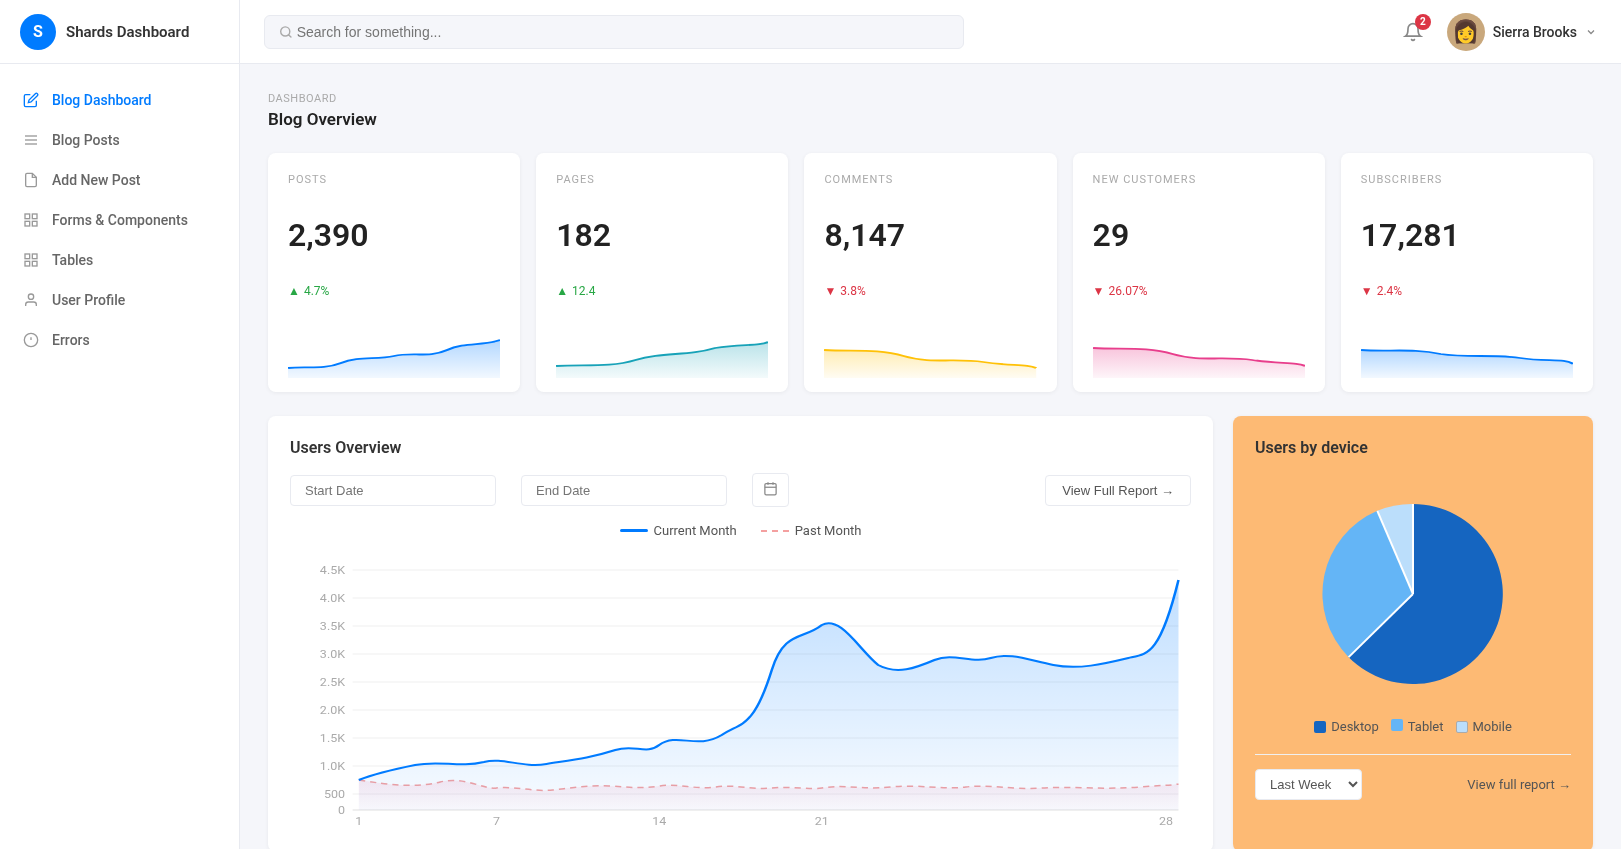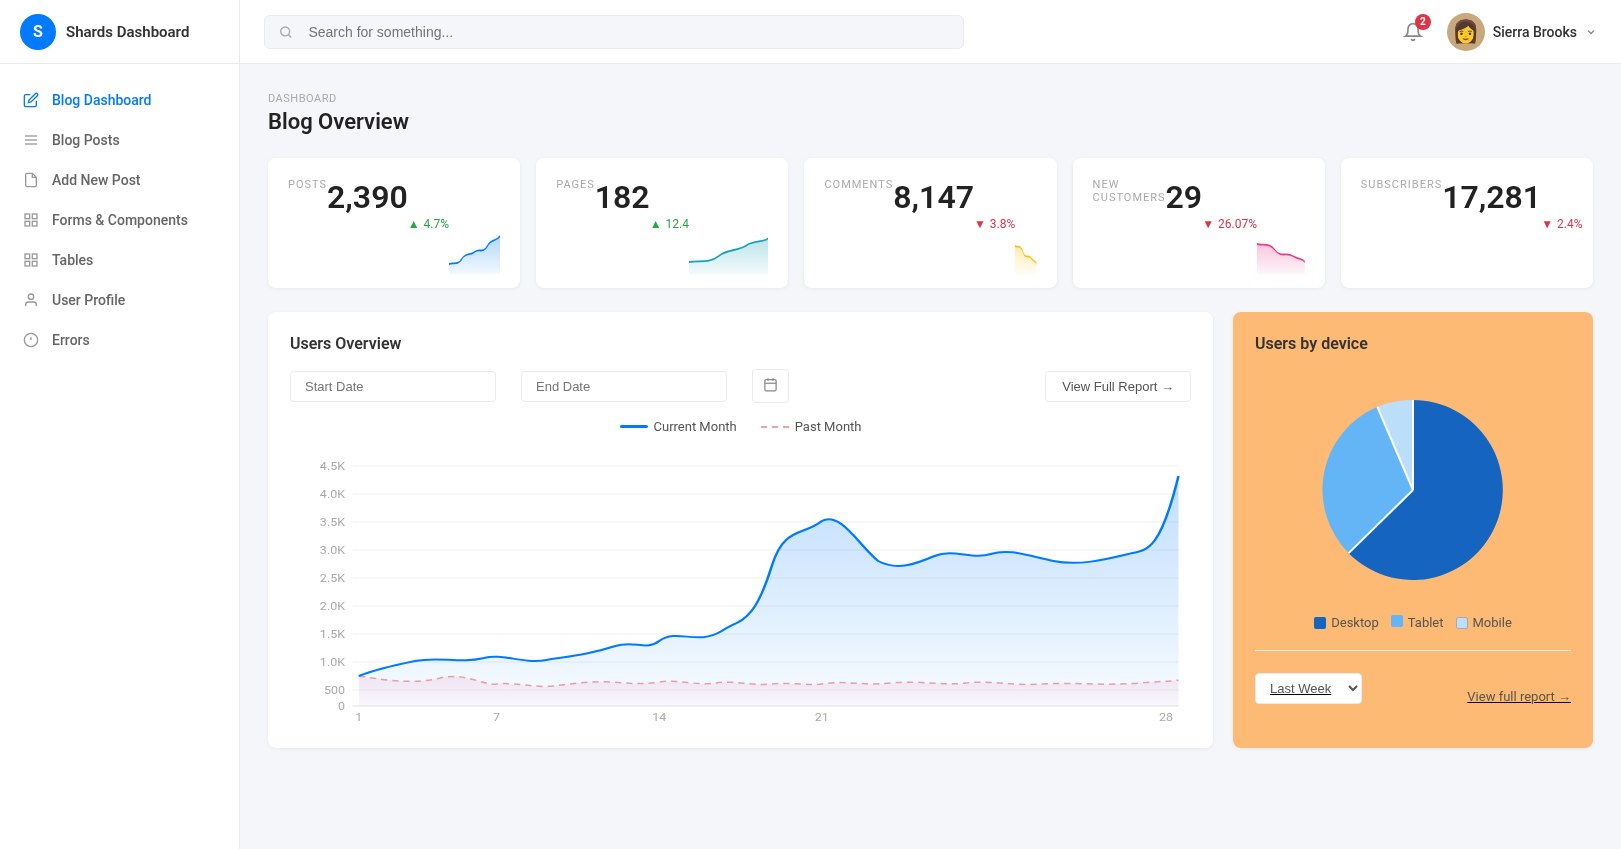--- a/index.html
+++ b/index.html
@@ -31,21 +31,21 @@
 
     
     #main { flex: 1; display: flex; flex-direction: column; overflow: hidden; }
 
     
     #header {
       height: 64px; background: #fff; border-bottom: 1px solid #e8eaf0;
       display: flex; align-items: center; padding: 0 24px; gap: 16px;
     }
     .search-wrapper {
-      flex: 1; display: flex; align-items: center; gap: 16px;
+      flex: 1; display: flex; align-items: center; gap: 4px;
       background: #f5f6fa; border: 1px solid #e8eaf0; border-radius: 6px;
       padding: 8px 14px; max-width: 700px;
     }
     .search-wrapper input {
       border: none; background: transparent; outline: none;
       font-size: 14px; color: #888; width: 100%;
     }
     .header-right { display: flex; align-items: center; gap: 16px; margin-left: auto; }
     .notif-btn {
       position: relative; width: 36px; height: 36px; cursor: pointer;
@@ -60,28 +60,28 @@
     .avatar {
       width: 38px; height: 38px; border-radius: 50%; background: #c9a87c;
       overflow: hidden; display: flex; align-items: center; justify-content: center;
       font-size: 18px;
     }
     .user-name { font-size: 14px; color: #333; font-weight: 500; }
 
     
     #content { flex: 1; overflow-y: auto; padding: 28px 28px 28px 28px; }
     .breadcrumb { font-size: 11px; color: #aaa; text-transform: uppercase; letter-spacing: 0.5px; margin-bottom: 4px; }
-    .page-title { font-size: 22px; font-weight: 600; color: #222; margin-bottom: 24px; }
+    .page-title { font-size: 17px; font-weight: 600; color: #222; margin-bottom: 24px; }
 
     
     .stats-row { display: flex; gap: 16px; margin-bottom: 24px; }
     .stat-card {
       flex: 1; background: #fff; border-radius: 8px; padding: 20px 20px 10px 20px;
       box-shadow: 0 1px 4px rgba(0,0,0,0.06); overflow: hidden; min-height: 130px;
-      display: flex; flex-direction: row;
+      display: flex; flex-direction: column; gap: 22px;
     }
     .stat-label { font-size: 11px; color: #aaa; letter-spacing: 1px; text-transform: uppercase; margin-bottom: 8px; }
     .stat-value { font-size: 32px; font-weight: 600; color: #222; margin-bottom: 8px; }
     .stat-change { font-size: 12px; display: flex; align-items: center; gap: 4px; margin-bottom: 8px; }
     .stat-change.up { color: #28a745; }
     .stat-change.down { color: #dc3545; }
     .stat-sparkline { margin-top: auto; }
 
     
     .bottom-row { display: flex; gap: 20px; }
@@ -112,21 +112,21 @@
     .chart-svg { width: 100%; height: 100%; }
 
     
     .device-card {
       width: 360px; min-width: 320px; background: #fdba74; border-radius: 8px; padding: 22px;
       box-shadow: 0 1px 4px rgba(0,0,0,0.06); display: flex; flex-direction: column;
     }
     .pie-container { display: flex; justify-content: center; margin: 16px 0 20px; }
     .legend-devices { display: flex; gap: 12px; justify-content: center; font-size: 13px; color: #555; margin-bottom: 20px; }
     .legend-dot { width: 12px; height: 12px; border-radius: 2px; display: inline-block; margin-right: 5px; }
-    .device-footer { display: flex; align-items: flex-end; justify-content: space-between; border-top: 1px solid #f0f0f0; padding-top: 22px; text-decoration: underline; }
+    .device-footer { display: flex; align-items: center; justify-content: space-between; border-top: 1px solid #f0f0f0; padding-top: 14px; }
     .week-select {
       border: 1px solid #e8eaf0; border-radius: 4px; padding: 6px 10px;
       font-size: 13px; color: #555; background: #fff; cursor: pointer;
     }
     .view-full-link { font-size: 13px; color: #555; cursor: pointer; }
   </style>
 </head>
 <body>
 
 <div id="sidebar">

